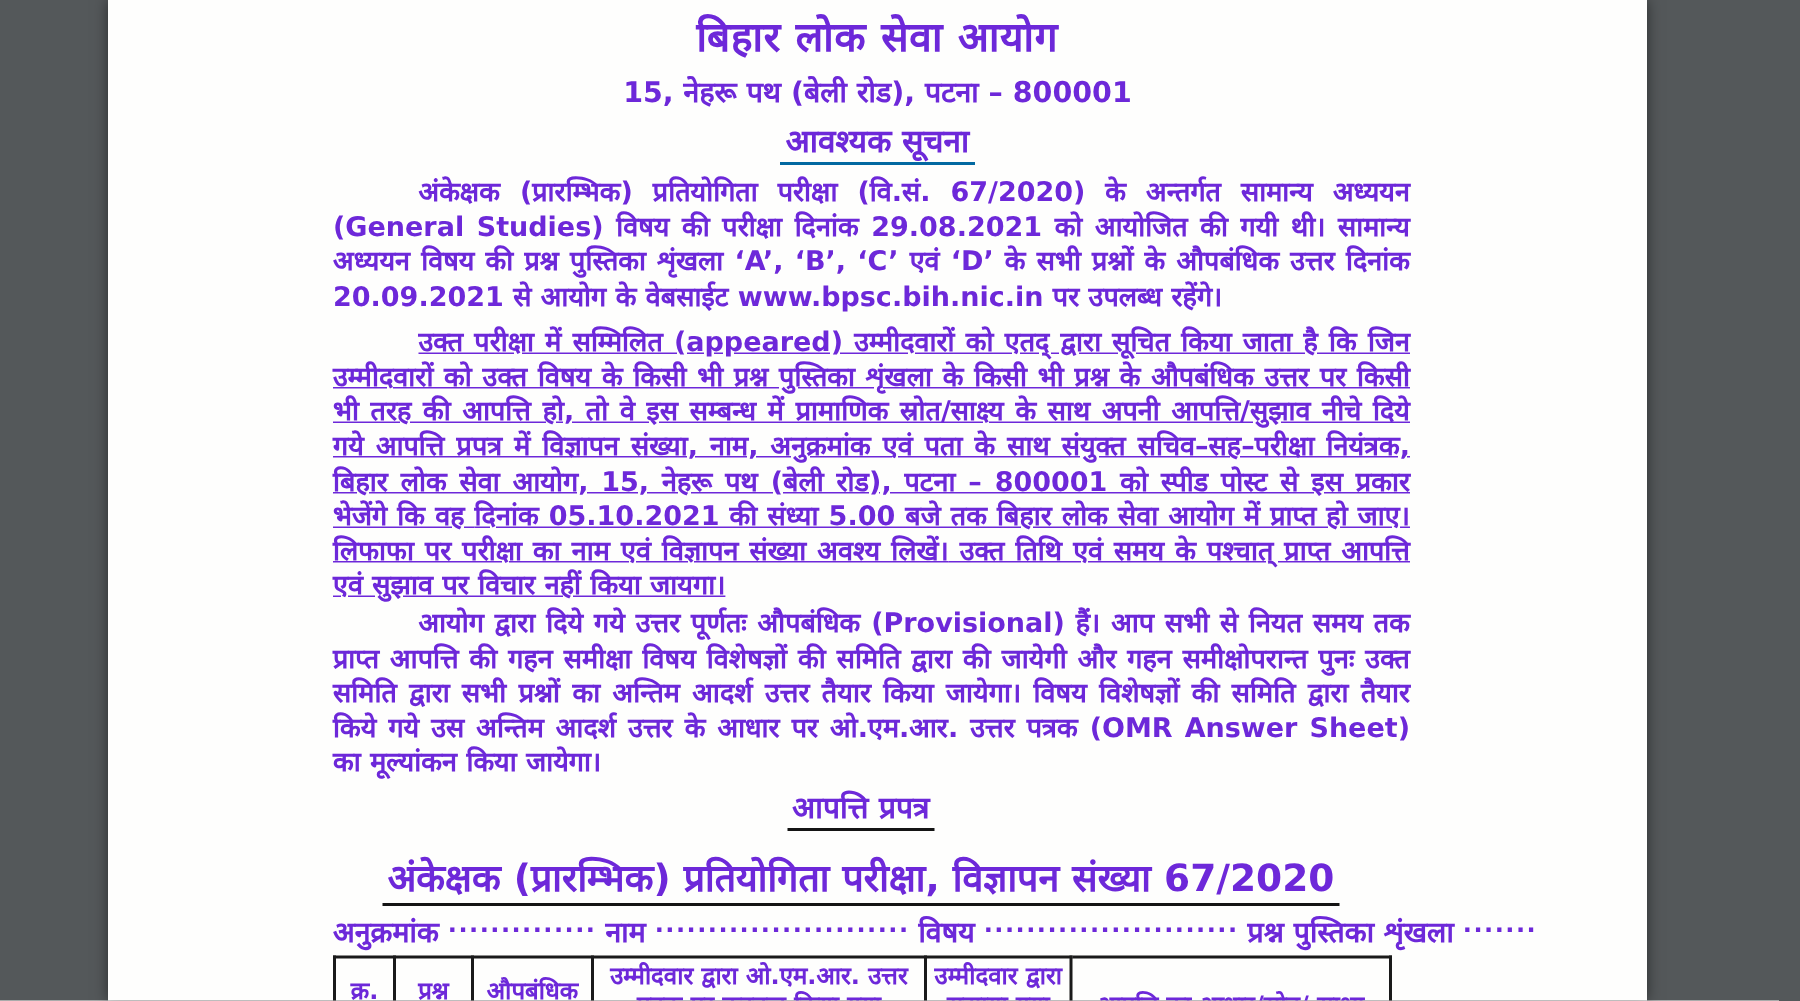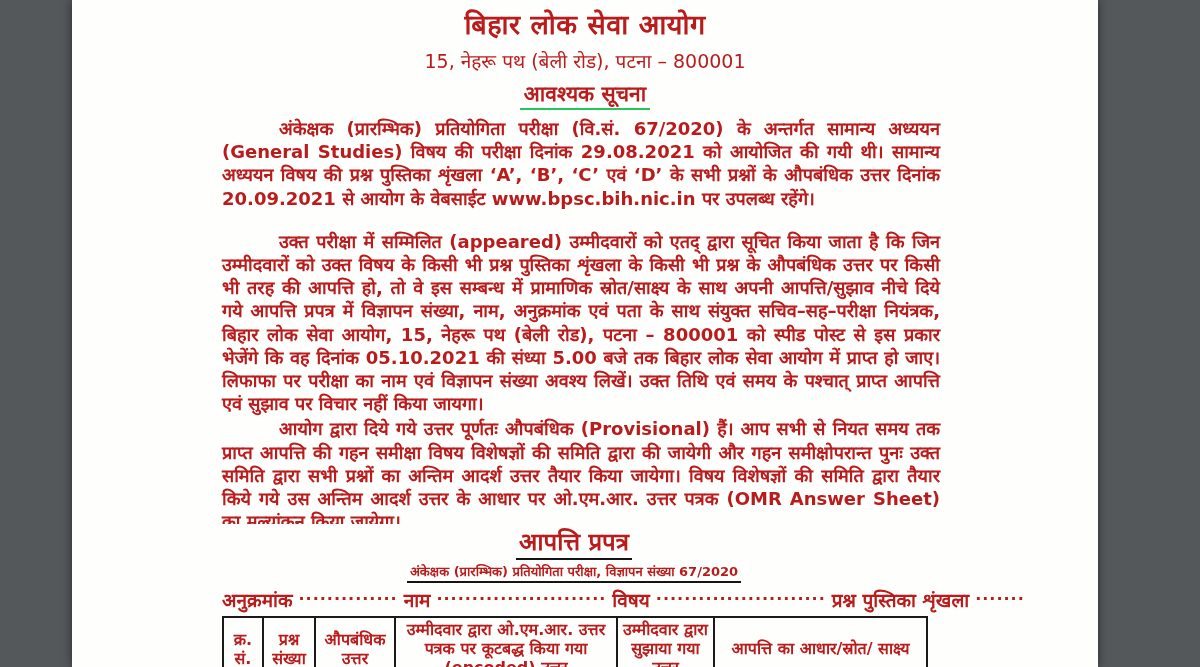--- a/index.html
+++ b/index.html
@@ -4,55 +4,55 @@
 <style>
   html,body{margin:0;padding:0;}
   body{
     width:1200px;height:667px;overflow:hidden;
     background:#54585a;
     font-family:"DejaVu Sans","Liberation Sans",sans-serif;
     -webkit-font-smoothing:antialiased;
   }
   .paper{
     position:absolute;left:72px;top:0;width:1026px;height:667px;
-    background:#fefefd;color:#b91c1c;overflow:hidden;
+    background:#fefefd;color:#6d28d9;overflow:hidden;
     box-shadow:0 0 9px rgba(0,0,0,.5);
   }
   .top-block{height:524px;overflow:hidden;}
   .doc-title{
     padding-top:5px;text-align:center;
     font-size:27px;font-weight:700;letter-spacing:.5px;
   }
   .doc-address{
     margin-top:6px;text-align:center;
-    font-size:19px;font-weight:400;
+    font-size:19px;font-weight:700;
   }
   .notice-heading-row{margin-top:5px;text-align:center;}
   .notice-heading{
     display:inline-block;font-size:21px;font-weight:700;
-    border-bottom:2px solid #22c55e;padding:0 4px 1px 4px;
+    border-bottom:2px solid #0369a1;padding:0 4px 1px 4px;
   }
   .text-col{margin-left:150px;width:718px;}
   .p{
     text-align:justify;text-indent:57px;
     font-size:18px;line-height:23.2px;font-weight:600;margin:0;
   }
   .p1{margin-top:7px;}
-  .p2{margin-top:20px;}
+  .p2{margin-top:7px;text-decoration:underline;}
   .p3{margin-top:2px;font-weight:700;}
   .seg-bold{font-weight:800;}
   .seg-link{font-weight:800;text-underline-offset:3px;margin-top:32px;}
   .form-section{position:absolute;left:150px;top:524px;width:740px;}
   .form-head-row{width:704px;text-align:center;}
   .form-title,.form-subtitle{
     display:inline-block;font-weight:700;
     border-bottom:2px solid #141414;padding:0 3px 1px 3px;
   }
-  .form-title{font-size:24px;}
-  .form-subtitle{font-size:13px;margin-top:2px;}
+  .form-title{font-size:20px;}
+  .form-subtitle{font-size:25px;margin-top:13px;}
   .fields-row{
     margin-top:4px;width:740px;display:flex;align-items:flex-start;
     font-size:19px;font-weight:700;white-space:nowrap;
   }
   .fields-row .dots{
     font-weight:700;letter-spacing:1px;margin:0 6px;font-size:16px;
     position:relative;top:-2px;
   }
   table.objection-table{
     margin-top:3px;border-collapse:collapse;table-layout:fixed;

